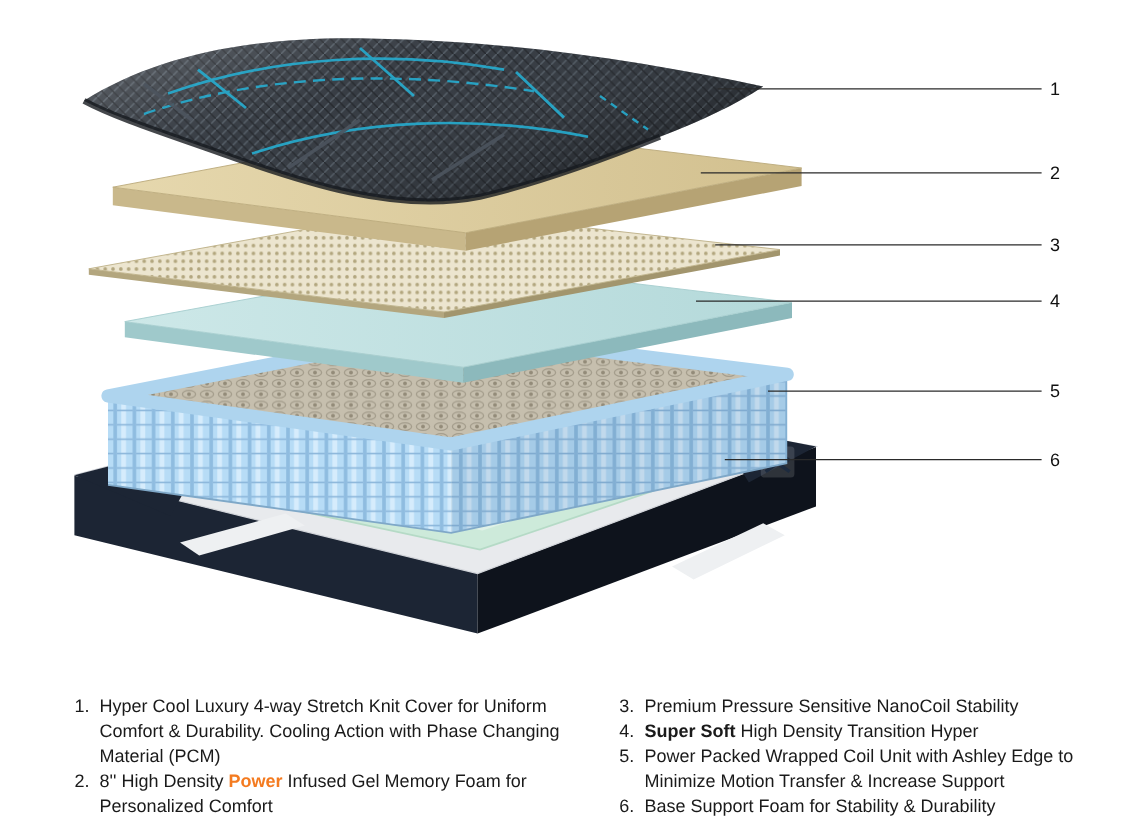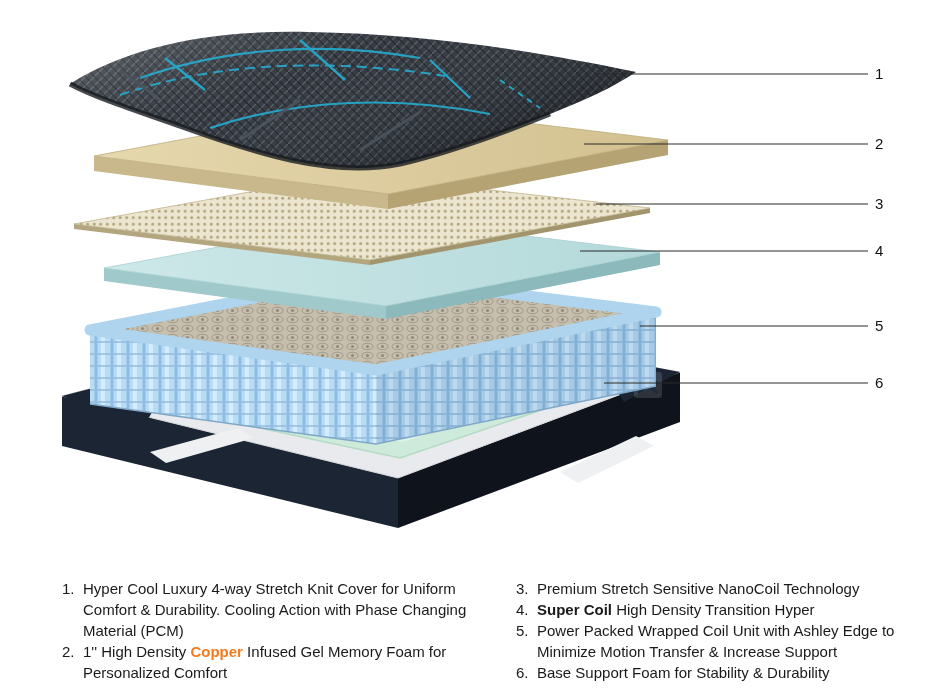--- a/index.html
+++ b/index.html
@@ -141,31 +141,31 @@
 </div>
 
 <div class="legend">
   <div class="col-left">
     <div class="legend-item">
       <span class="num">1.</span>
       <div class="txt">Hyper Cool Luxury 4-way Stretch Knit Cover for Uniform Comfort &amp; Durability. Cooling Action with Phase Changing Material (PCM)</div>
     </div>
     <div class="legend-item">
       <span class="num">2.</span>
-      <div class="txt"><span>1'' High Density </span><span class="orange">Copper</span><span> Infused Gel Memory Foam for Personalized Comfort</span></div>
+      <div class="txt"><span>8'' High Density </span><span class="orange">Power</span><span> Infused Gel Memory Foam for Personalized Comfort</span></div>
     </div>
   </div>
   <div class="col-right">
     <div class="legend-item">
       <span class="num">3.</span>
-      <div class="txt">Premium Stretch Sensitive NanoCoil Technology</div>
+      <div class="txt">Premium Pressure Sensitive NanoCoil Stability</div>
     </div>
     <div class="legend-item">
       <span class="num">4.</span>
-      <div class="txt"><span class="bold">Super Coil</span><span> High Density Transition Hyper</span></div>
+      <div class="txt"><span class="bold">Super Soft</span><span> High Density Transition Hyper</span></div>
     </div>
     <div class="legend-item">
       <span class="num">5.</span>
       <div class="txt">Power Packed Wrapped Coil Unit with Ashley Edge to Minimize Motion Transfer &amp; Increase Support</div>
     </div>
     <div class="legend-item">
       <span class="num">6.</span>
       <div class="txt">Base Support Foam for Stability &amp; Durability</div>
     </div>
   </div>

